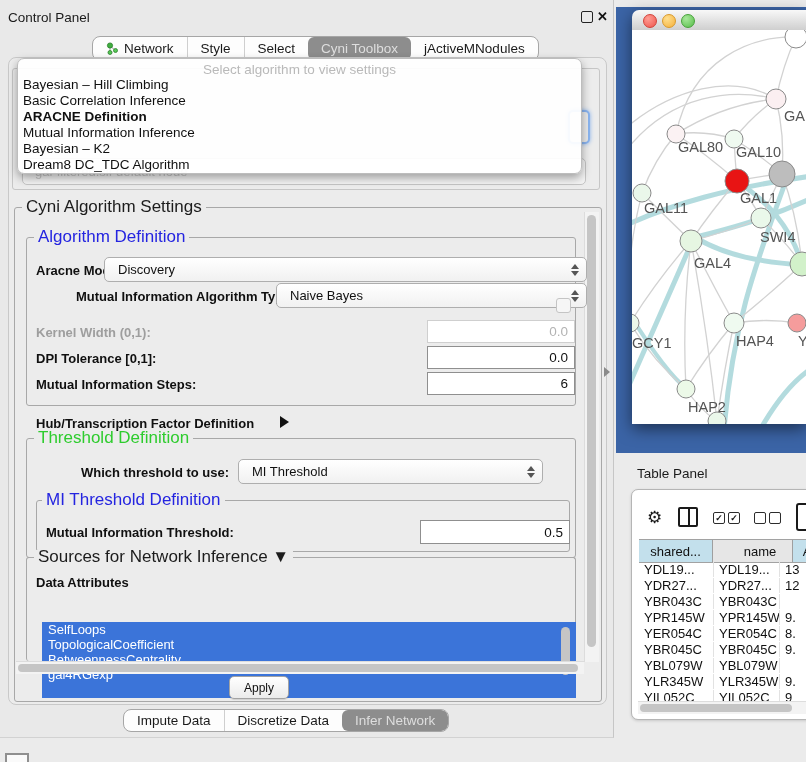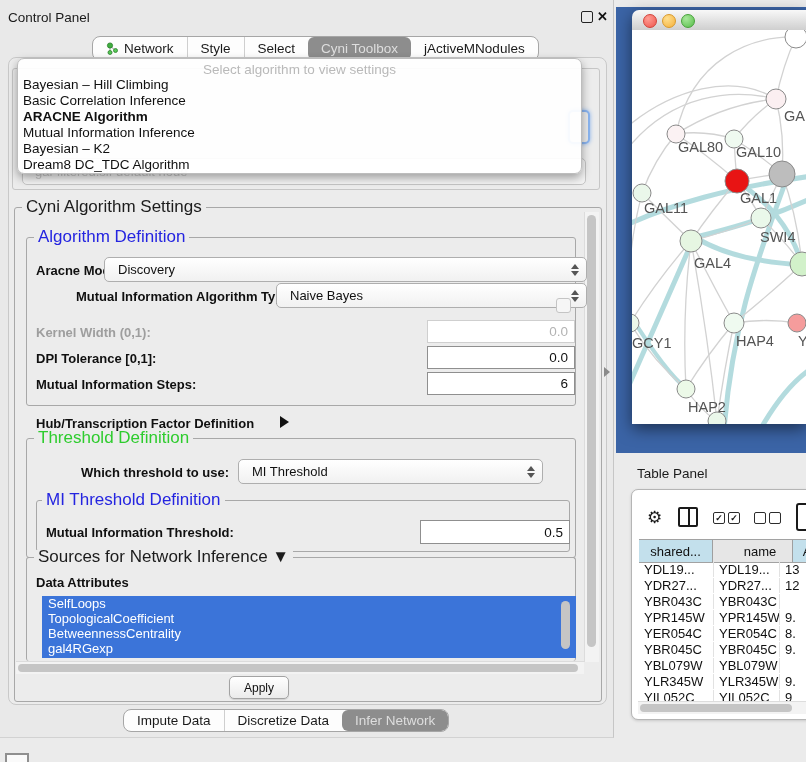--- a/index.html
+++ b/index.html
@@ -133,21 +133,21 @@
   <span class="abs ghost-text" style="left:56px;top:78px;">Inference Algorithm</span>
   <div class="abs ghost-combo" style="left:22px;top:158px;width:562px;height:25px;">
     <span class="ghost-text" style="padding-left:12px;">gal-filtered.sif default node</span>
   </div>
   <div class="abs ghost-stepper" style="left:568px;top:110px;width:18px;height:30px;"></div>
 
   <div class="abs popup" style="left:17px;top:58px;width:563px;height:114px;">
     <div class="popup-hint" style="margin-top:3px;">Select algorithm to view settings</div>
     <div class="popup-item">Bayesian – Hill Climbing</div>
     <div class="popup-item">Basic Correlation Inference</div>
-    <div class="popup-item bold">ARACNE Algorithm</div>
+    <div class="popup-item bold">ARACNE Definition</div>
     <div class="popup-item">Mutual Information Inference</div>
     <div class="popup-item">Bayesian – K2</div>
     <div class="popup-item">Dream8 DC_TDC Algorithm</div>
   </div>
 
   <div class="abs group" style="left:14px;top:207px;width:586px;height:493px;"></div>
   <span class="abs group-title" style="left:22px;top:200px;">Cyni Algorithm Settings</span>
 
   <div class="abs vtrack" style="left:584px;top:212px;width:14px;height:450px;border-left:1px solid #dcdcdc;">
     <div class="vthumb" style="position:absolute;left:2px;top:3px;width:9px;height:432px;"></div>
@@ -212,21 +212,21 @@
   <div class="abs field" style="left:420px;top:520px;width:142px;height:22px;">
     <span>0.5</span>
   </div>
 
   <div class="abs group" style="left:26px;top:557px;width:548px;height:103px;border-bottom:none;"></div>
   <span class="abs group-title" style="left:34px;top:550px;">
     <span>Sources for Network Inference</span>
     <span>▼</span>
   </span>
   <span class="abs lbl" style="left:36px;top:575px;">Data Attributes</span>
-  <div class="abs list" style="left:42px;top:596px;width:534px;height:62px;">
+  <div class="abs list" style="left:42px;top:622px;width:534px;height:76px;">
     <div class="list-item">SelfLoops</div>
     <div class="list-item">TopologicalCoefficient</div>
     <div class="list-item">BetweennessCentrality</div>
     <div class="list-item">gal4RGexp</div>
     <div class="vthumb" style="position:absolute;right:6px;top:5px;width:9px;height:48px;"></div>
   </div>
 
   <div class="abs htrack" style="left:16px;top:661px;width:568px;height:12px;border-top:1px solid #dcdcdc;">
     <div class="hthumb" style="position:absolute;left:2px;top:2px;width:560px;height:8px;"></div>
   </div>

